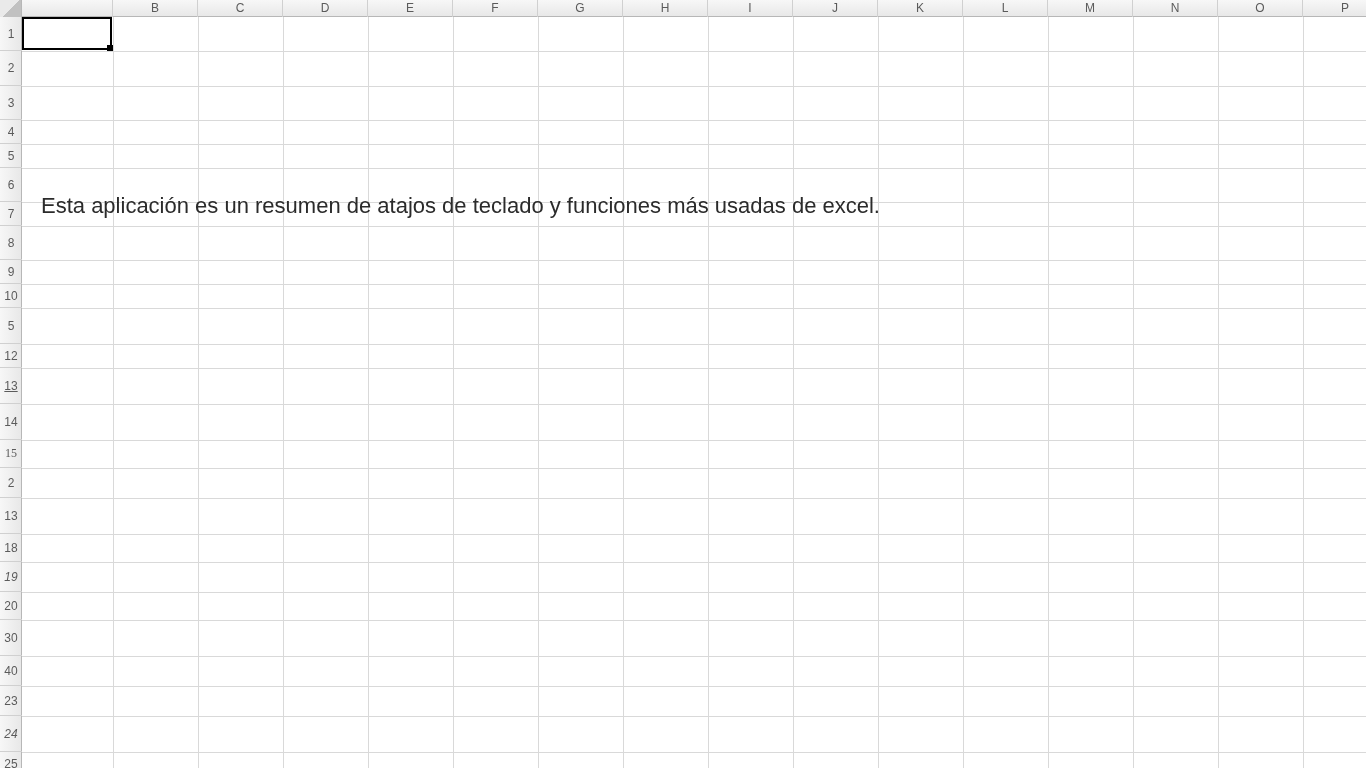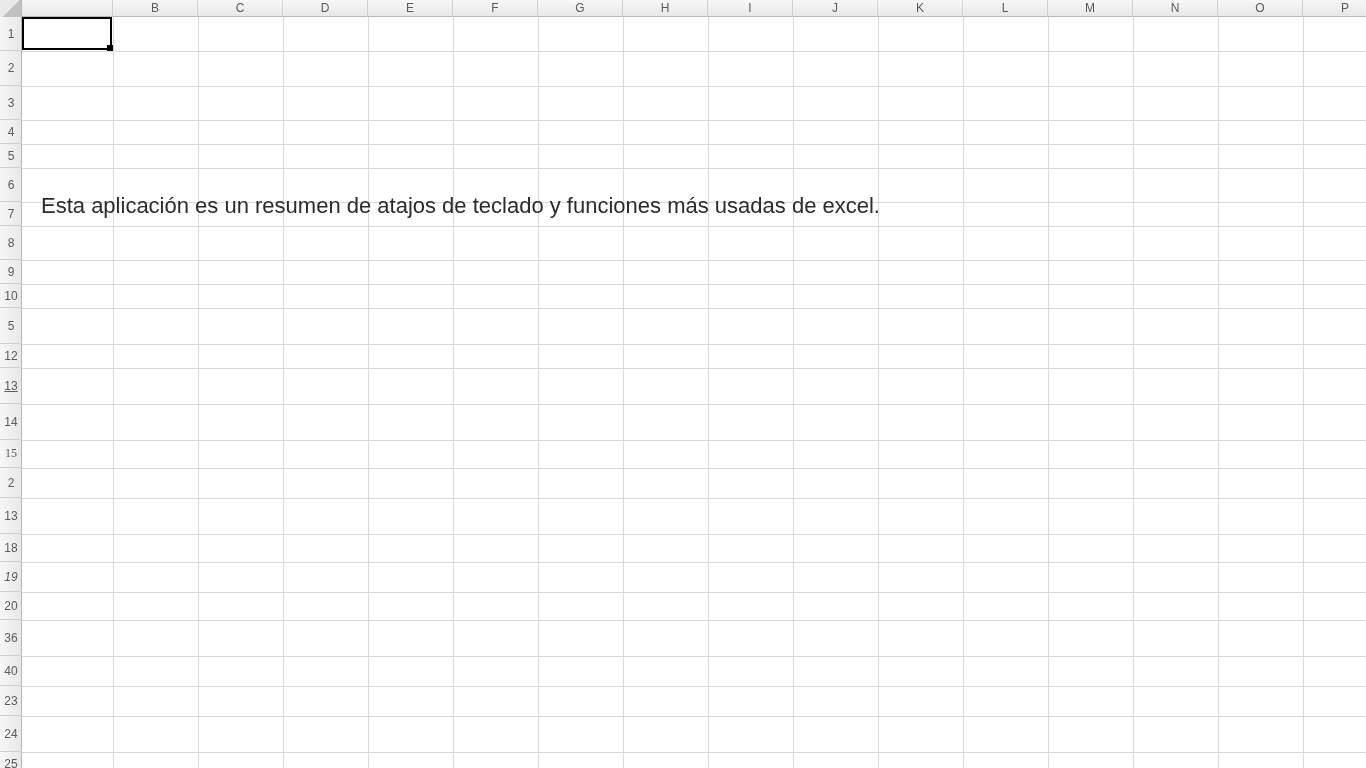--- a/index.html
+++ b/index.html
@@ -175,24 +175,24 @@
       <div class="row-h" style="height: 36px;">5</div>
       <div class="row-h" style="height: 24px;">12</div>
       <div class="row-h" style="height: 36px; text-decoration: underline;">13</div>
       <div class="row-h" style="height: 36px;">14</div>
       <div class="row-h" style="height: 28px; font-family: Liberation Serif, serif;">15</div>
       <div class="row-h" style="height: 30px;">2</div>
       <div class="row-h" style="height: 36px;">13</div>
       <div class="row-h" style="height: 28px;">18</div>
       <div class="row-h" style="height: 30px; font-style: italic;">19</div>
       <div class="row-h" style="height: 28px;">20</div>
-      <div class="row-h" style="height: 36px;">36</div>
+      <div class="row-h" style="height: 36px;">30</div>
       <div class="row-h" style="height: 30px;">40</div>
       <div class="row-h" style="height: 30px;">23</div>
-      <div class="row-h" style="height: 36px;">24</div>
+      <div class="row-h" style="height: 36px; font-style: italic;">24</div>
       <div class="row-h" style="height: 24px;">25</div>
     </div>
 
   <div class="grid">
     <div class="vlines">
         <div class="vline" style="left: 91px;"></div>
         <div class="vline" style="left: 176px;"></div>
         <div class="vline" style="left: 261px;"></div>
         <div class="vline" style="left: 346px;"></div>
         <div class="vline" style="left: 431px;"></div>

